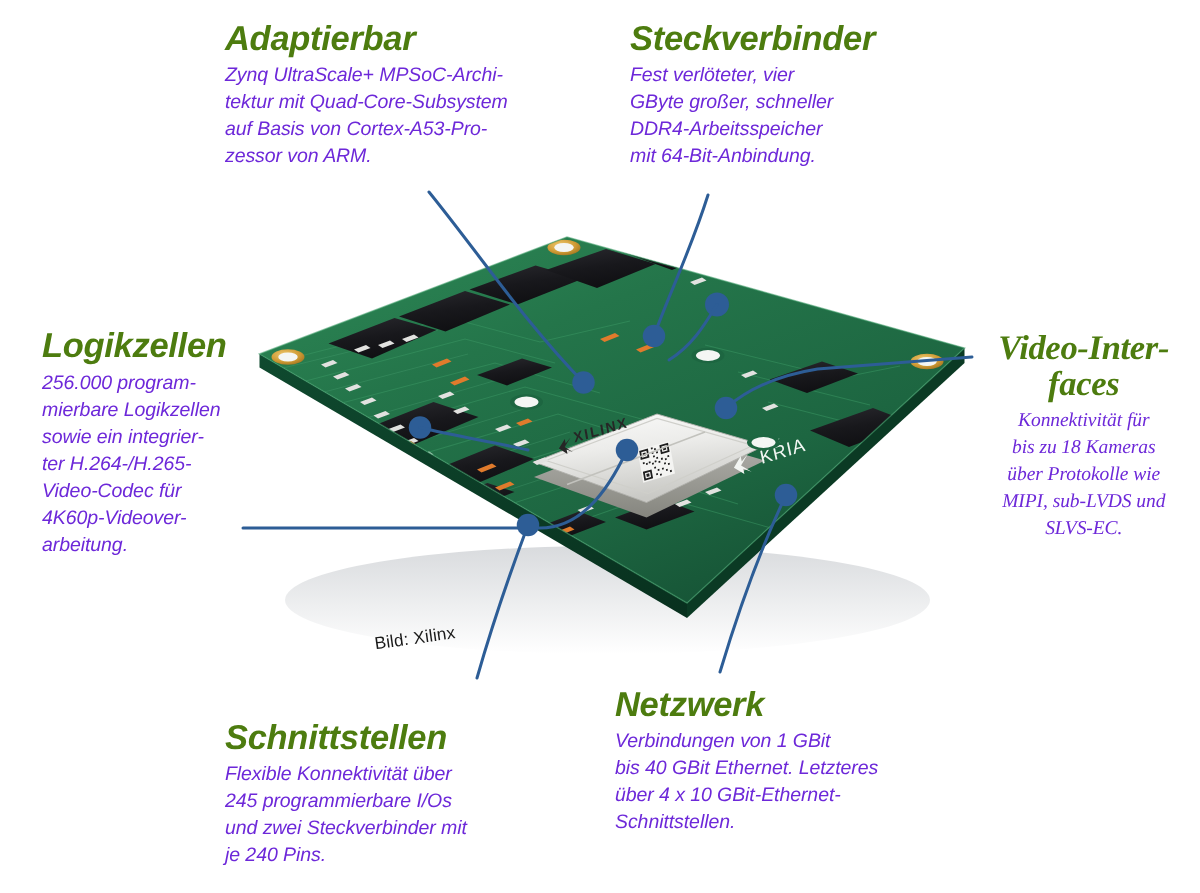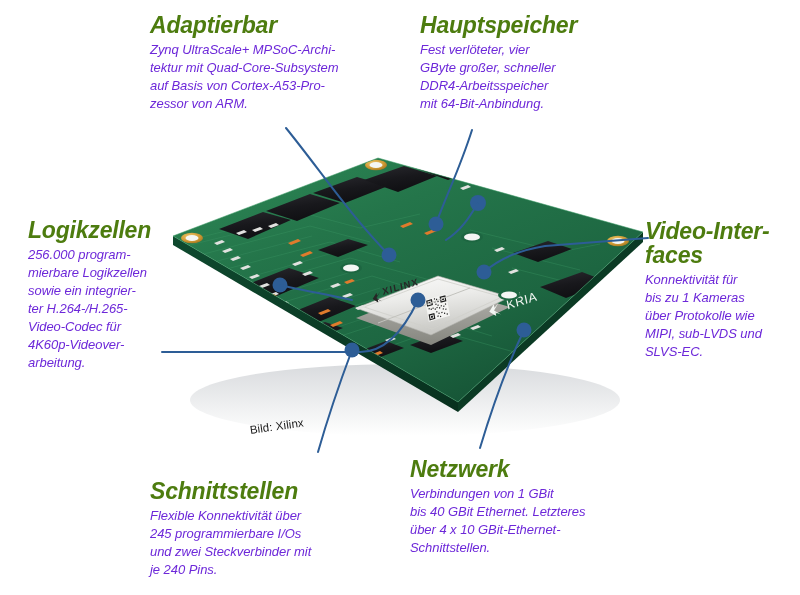--- a/index.html
+++ b/index.html
@@ -14,21 +14,21 @@
   .callout{position:absolute;}
   .callout .c-title{
     font-size:23px;font-weight:bold;font-style:italic;
     letter-spacing:-0.2px;line-height:1.04;margin:0 0 3px 0;
     color:#4d7c0f;white-space:pre-line;
   }
   .callout .c-body{
     font-size:13px;font-style:italic;line-height:1.385;
     color:#6d28d9;white-space:pre-line;letter-spacing:-0.05px;
   }
-  .callout.right-al{text-align:left;}
+  .callout.right-al{text-align:center;font-family:Liberation Serif, serif;}
 
   #co-adaptierbar{left:150px;top:14px;width:232px;}
   #co-hauptspeicher{left:420px;top:14px;width:215px;}
   #co-logikzellen{left:28px;top:219px;width:150px;}
   #co-videointerfaces{left:645px;top:220px;width:155px;}
   #co-schnittstellen{left:150px;top:480px;width:240px;}
   #co-netzwerk{left:410px;top:458px;width:235px;}
 
   .credit{
     position:absolute;left:249px;top:424px;
@@ -296,21 +296,21 @@
 
   <div class="callout" id="co-adaptierbar">
     <div class="c-title">Adaptierbar</div>
     <div class="c-body">Zynq UltraScale+ MPSoC-Archi-
 tektur mit Quad-Core-Subsystem
 auf Basis von Cortex-A53-Pro-
 zessor von ARM.</div>
   </div>
 
   <div class="callout" id="co-hauptspeicher">
-    <div class="c-title">Hauptspeicher</div>
+    <div class="c-title">Steckverbinder</div>
     <div class="c-body">Fest verlöteter, vier
 GByte großer, schneller
 DDR4-Arbeitsspeicher
 mit 64-Bit-Anbindung.</div>
   </div>
 
   <div class="callout" id="co-logikzellen">
     <div class="c-title">Logikzellen</div>
     <div class="c-body">256.000 program-
 mierbare Logikzellen
@@ -318,21 +318,21 @@
 ter H.264-/H.265-
 Video-Codec für
 4K60p-Videover-
 arbeitung.</div>
   </div>
 
   <div class="callout right-al" id="co-videointerfaces">
     <div class="c-title">Video-Inter-
 faces</div>
     <div class="c-body">Konnektivität für
-bis zu 1 Kameras
+bis zu 18 Kameras
 über Protokolle wie
 MIPI, sub-LVDS und
 SLVS-EC.</div>
   </div>
 
   <div class="callout" id="co-schnittstellen">
     <div class="c-title">Schnittstellen</div>
     <div class="c-body">Flexible Konnektivität über
 245 programmierbare I/Os
 und zwei Steckverbinder mit

